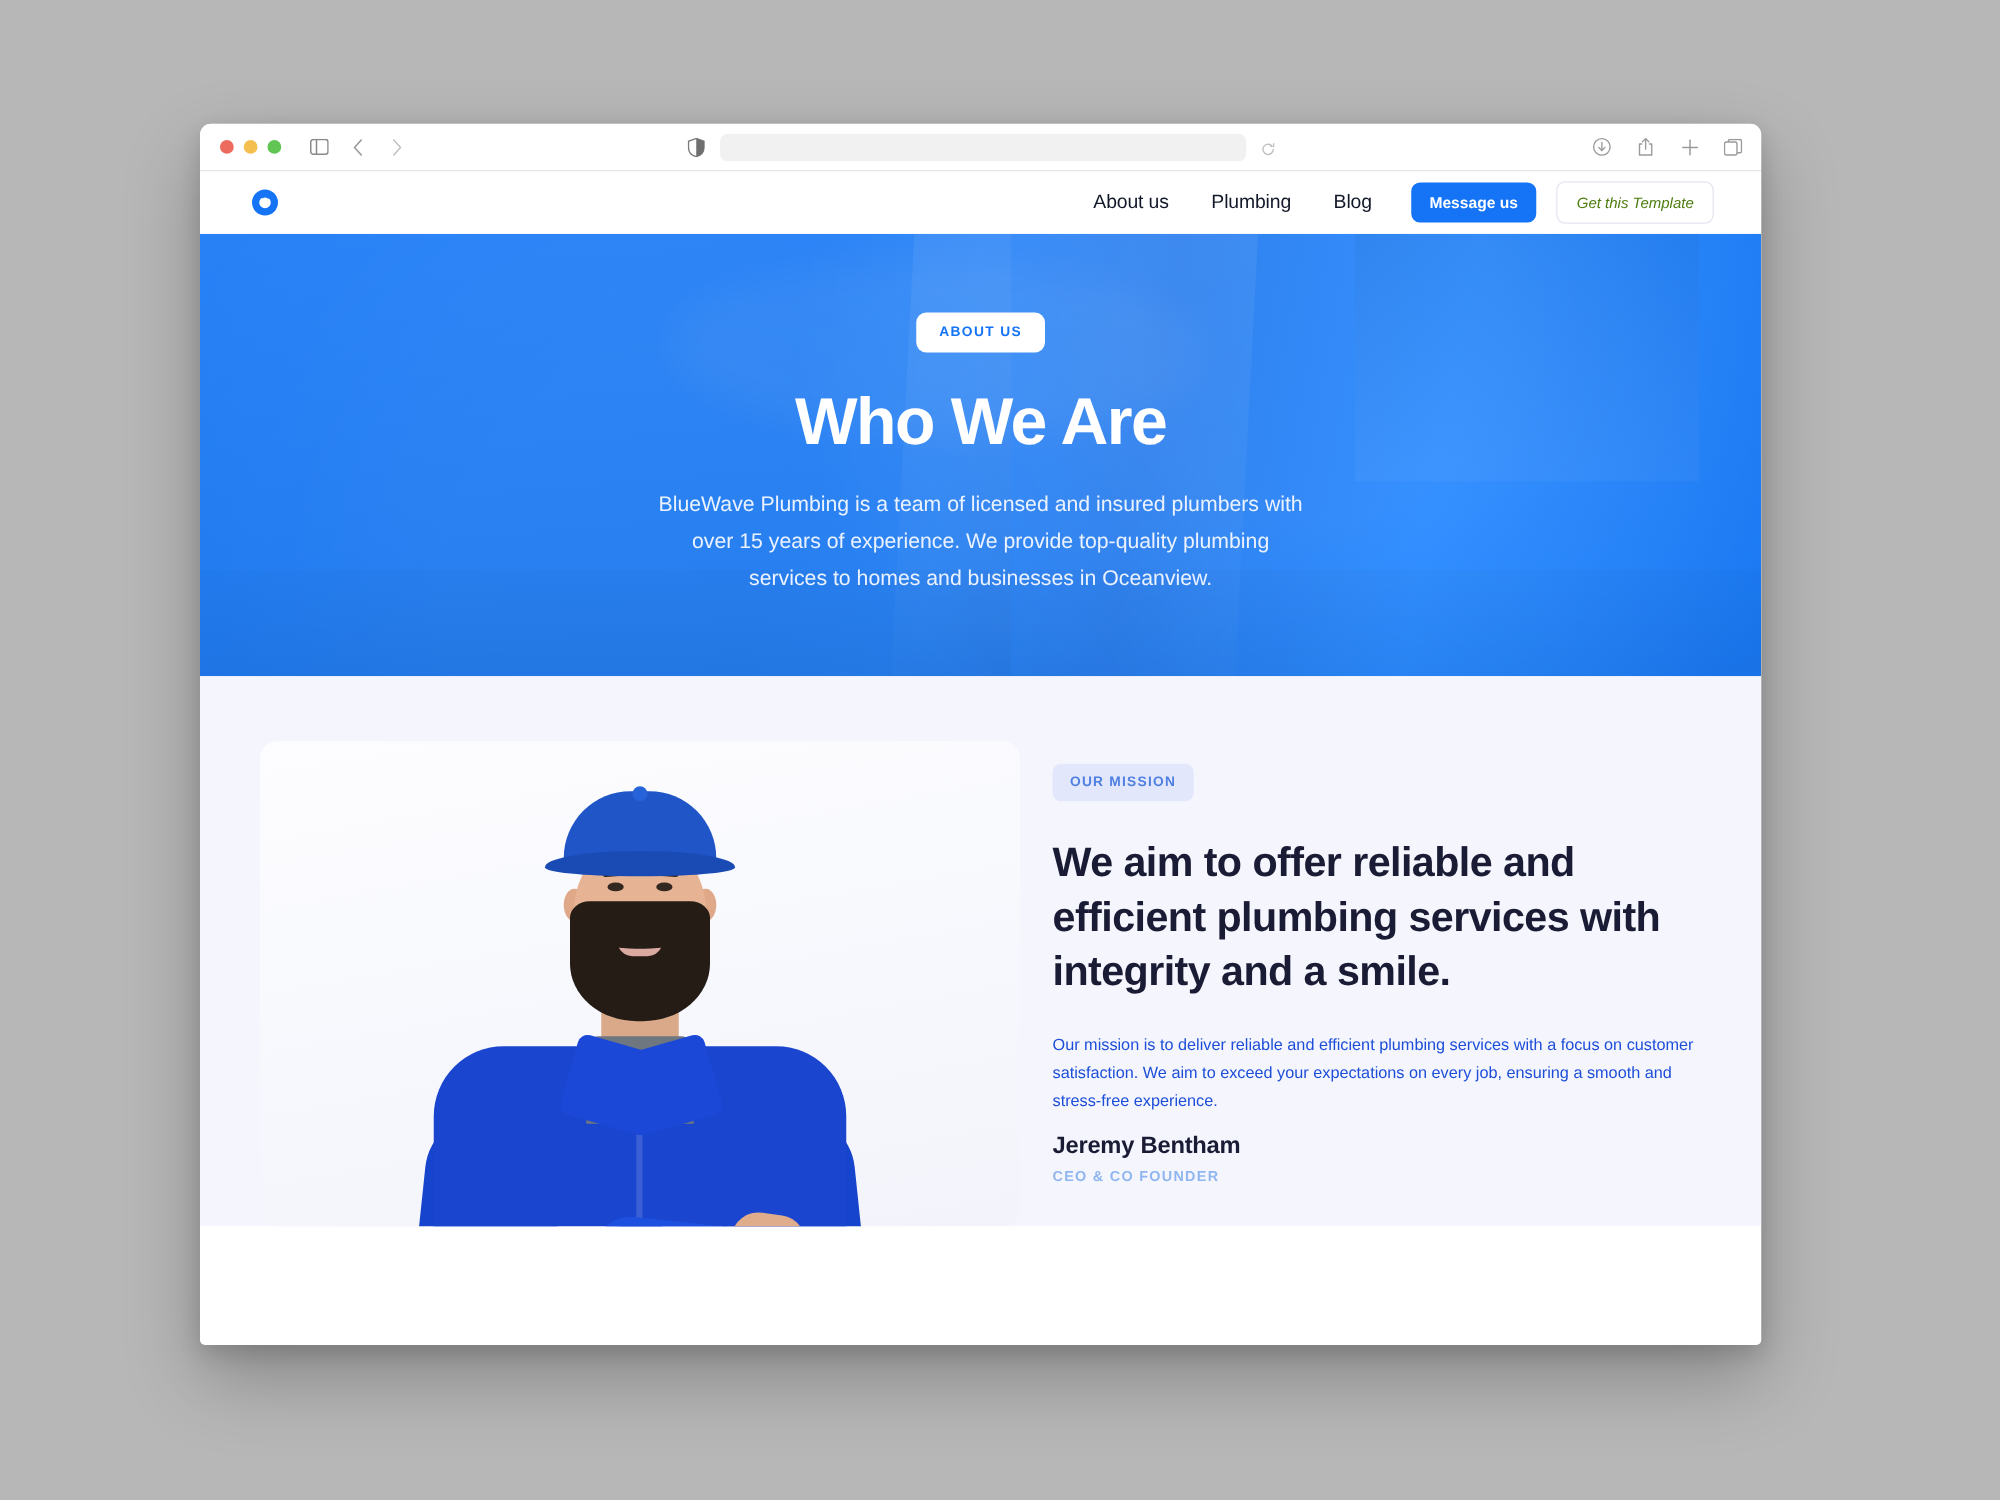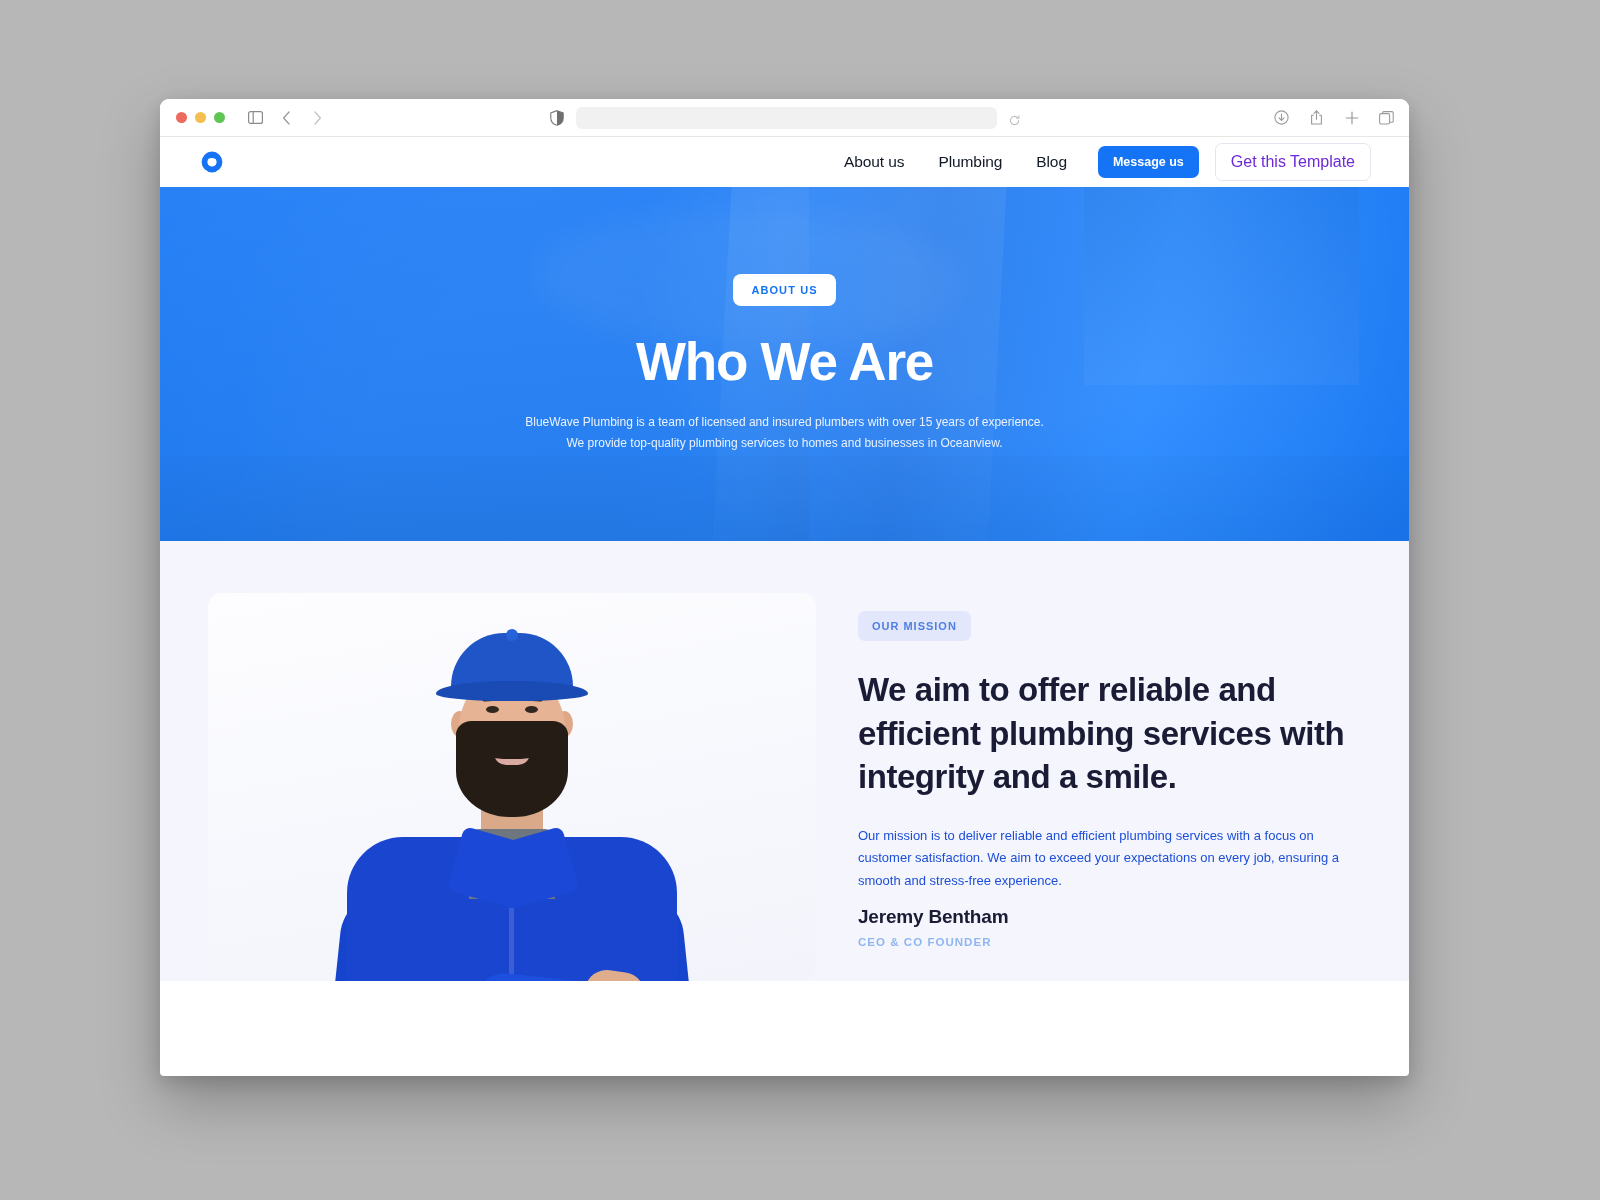--- a/index.html
+++ b/index.html
@@ -94,29 +94,30 @@
     border:none;
     border-radius:7px;
     padding:9px 15px;
     margin-left:14px;
     cursor:pointer;
     white-space:nowrap;
     text-align:right;
   }
   .btn-ghost{
     background:#fff;
-    color:#6d28d9;
-    font-size:16px;
+    color:#4d7c0f;
+    font-size:12px;
     font-weight:500;
     border:1px solid #e3e6ef;
     border-radius:7px;
     padding:9px 15px;
     margin-left:16px;
     cursor:pointer;
     white-space:nowrap;
+    font-style:italic;
   }
 
   
   .hero{
     position:relative;
     height:354px;
     overflow:hidden;
     display:flex; flex-direction:column; align-items:center; justify-content:center;
   }
   .hero-bg{
@@ -166,32 +167,32 @@
     margin-top:28px;
     font-size:53px;
     font-weight:700;
     color:#ffffff;
     letter-spacing:-1.2px;
     line-height:1.05;
   }
   .hero-sub{
     margin:23px auto 0;
     width:520px;
-    font-size:12px;
+    font-size:17px;
     line-height:1.75;
     color:#eaf2ff;
     font-weight:400;
   }
 
   
   .mission{
     background:#f5f6fd;
     padding:52px 40px 0 48px;
     display:flex;
-    gap:42px;
+    gap:26px;
     height:440px;
   }
   .photo-card{
     width:608px;
     flex:0 0 608px;
     border-radius:14px;
     background:linear-gradient(170deg,#fdfdff 0%,#f7f8fd 55%,#f3f4fb 100%);
     position:relative;
     overflow:hidden;
   }

